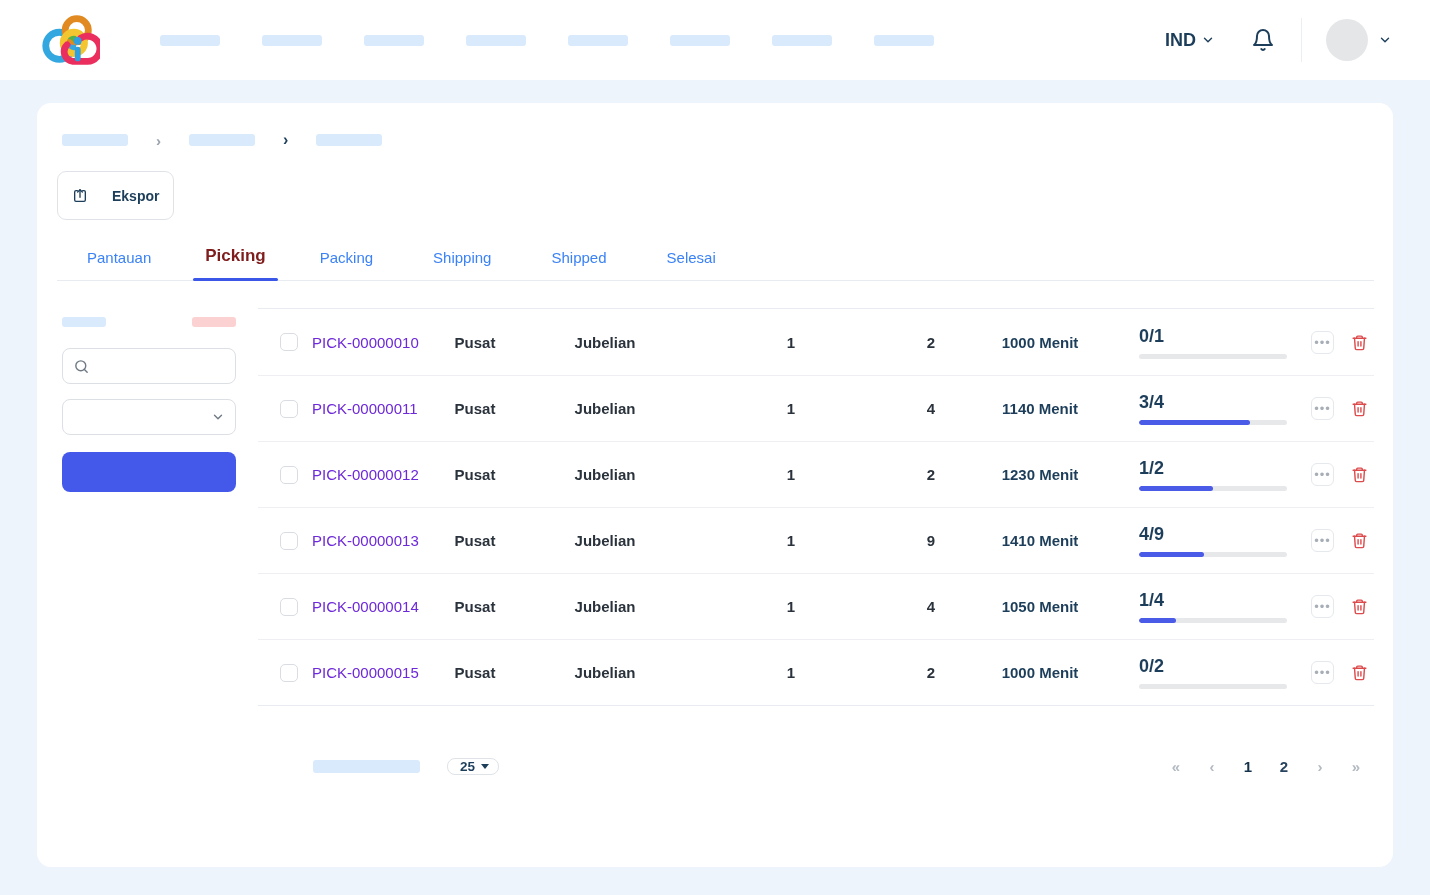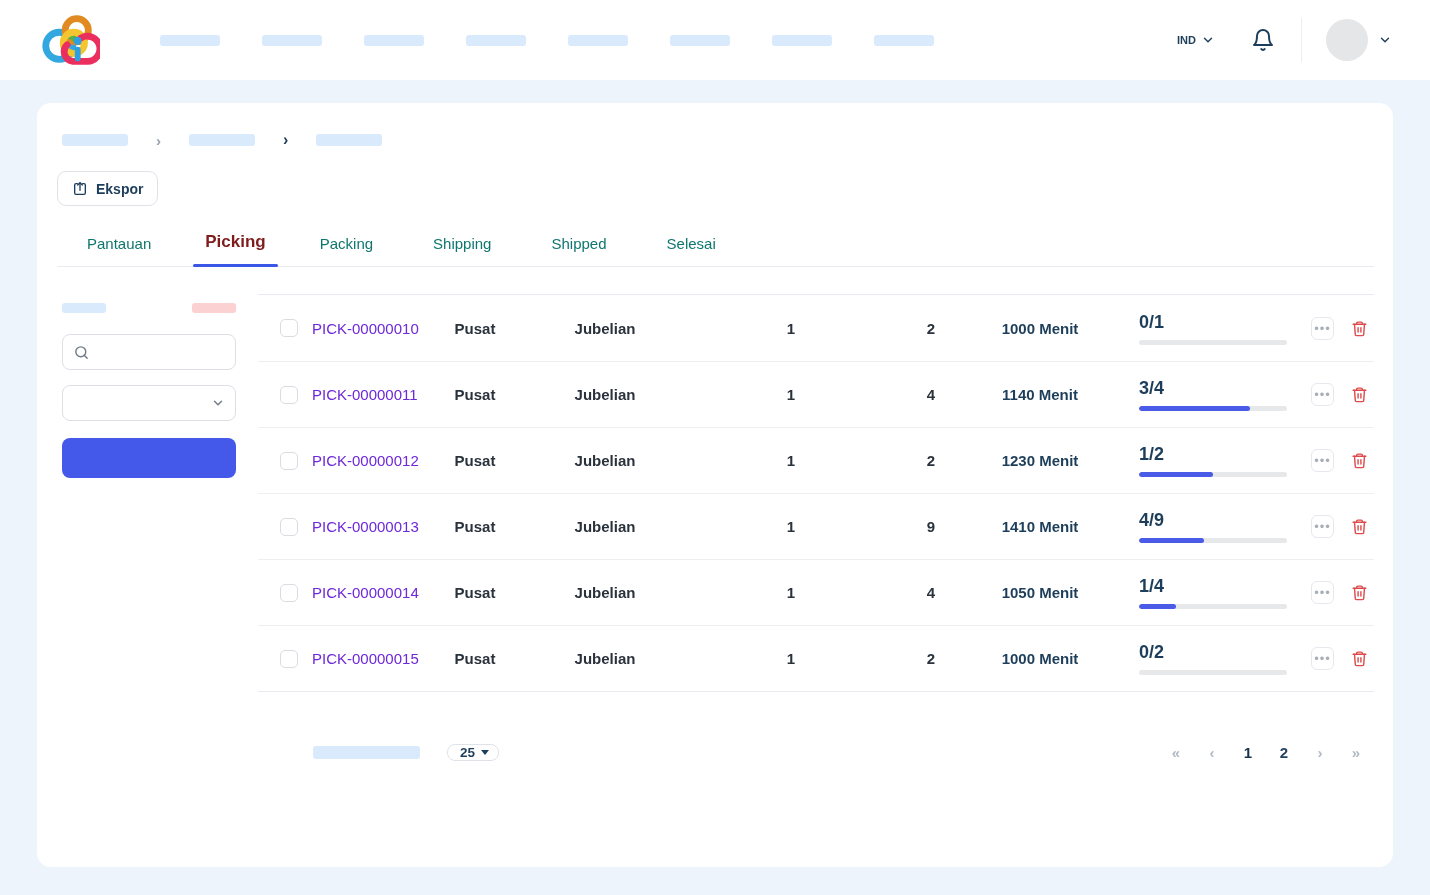--- a/index.html
+++ b/index.html
@@ -11,43 +11,43 @@
   html,body{width:1430px;height:895px;overflow:hidden;}
   body{font-family:"Liberation Sans",sans-serif;background:var(--c-bg);color:var(--c-navy);}
   .sk{background:var(--c-skblue);border-radius:3px;}
 
   
   .topbar{height:80px;background:#fff;display:flex;align-items:center;padding:0 38px;}
   .logo{width:62px;height:62px;flex:0 0 auto;cursor:pointer;}
   .nav-sk{display:flex;align-items:center;gap:42px;margin-left:60px;flex:1;}
   .nav-sk-item{width:60px;height:11px;cursor:pointer;}
   .topbar-right{display:flex;align-items:center;margin-left:auto;}
-  .lang{display:flex;align-items:center;gap:5px;font-weight:700;font-size:11px;cursor:pointer;}
+  .lang{display:flex;align-items:center;gap:5px;font-weight:700;font-size:18px;cursor:pointer;}
   .chev{width:14px;height:14px;stroke:var(--c-navy);fill:none;stroke-width:2.4;stroke-linecap:round;stroke-linejoin:round;}
   .bell-btn{background:none;border:none;margin-left:36px;cursor:pointer;color:var(--c-navy);display:flex;}
   .bell-btn svg{width:24px;height:24px;stroke:var(--c-navy);fill:none;stroke-width:2;stroke-linecap:round;stroke-linejoin:round;}
   .vdiv{width:1px;height:44px;background:#eceff2;margin:0 24px 0 26px;}
   .user-menu{display:flex;align-items:center;gap:10px;cursor:pointer;}
   .avatar{width:42px;height:42px;border-radius:50%;background:#e4e6e8;}
 
   
   .card{margin:23px 37px 0;background:#fff;border-radius:14px;height:764px;padding:28px 19px 0 20px;}
   .breadcrumb{display:flex;align-items:center;gap:28px;padding-left:5px;}
   .bc-sk{width:66px;height:12px;}
   .bc-sep{font-size:15px;color:#9aa3ad;font-weight:700;}
   .bc-sep.dark{color:var(--c-navy);font-size:16px;}
   .title-row{display:flex;align-items:flex-start;justify-content:space-between;margin-top:22px;}
   .page-title{font-size:32px;font-weight:800;letter-spacing:.2px;color:#1d3a55;}
-  .export-btn{display:flex;align-items:center;gap:8px;background:#fff;border:1px solid #dfe3e8;border-radius:9px;
-    height:35px;padding:0 14px;font-family:inherit;font-size:14px;font-weight:700;color:var(--c-navy);cursor:pointer;text-align:right;}
+  .export-btn{display:flex;align-items:center;gap:24px;background:#fff;border:1px solid #dfe3e8;border-radius:9px;
+    height:49px;padding:0 14px;font-family:inherit;font-size:14px;font-weight:700;color:var(--c-navy);cursor:pointer;text-align:right;}
   .export-btn svg{width:16px;height:16px;stroke:var(--c-navy);fill:none;stroke-width:2;stroke-linecap:round;stroke-linejoin:round;}
 
   
   .tabs{display:flex;align-items:flex-end;margin-top:18px;border-bottom:1px solid var(--c-border);}
-  .tab{padding:10px 30px 14px;font-size:15px;color:#0f766e;cursor:pointer;position:relative;background:none;border:none;font-family:inherit;}
+  .tab{padding:10px 30px 14px;font-size:15px;color:#3b82f6;cursor:pointer;position:relative;background:none;border:none;font-family:inherit;}
   .tab.active{color:#7f1d1d;font-weight:700;font-size:17px;padding:8px 24px 14px;}
   .tab.active::after{content:"";position:absolute;left:12px;right:12px;bottom:-1px;height:3px;background:#3a57e8;border-radius:2px;}
 
   
   .layout{display:flex;margin-top:27px;}
   .filters{width:174px;margin-left:5px;flex:0 0 auto;padding-top:9px;}
   .filters-top{display:flex;justify-content:space-between;align-items:center;}
   .sk-label{width:44px;height:10px;}
   .sk-reset{width:44px;height:10px;background:var(--c-skpink);cursor:pointer;}
   .search-box{margin-top:21px;height:36px;border:1px solid #dcdfe4;border-radius:8px;display:flex;align-items:center;padding:0 10px;background:#fff;}

